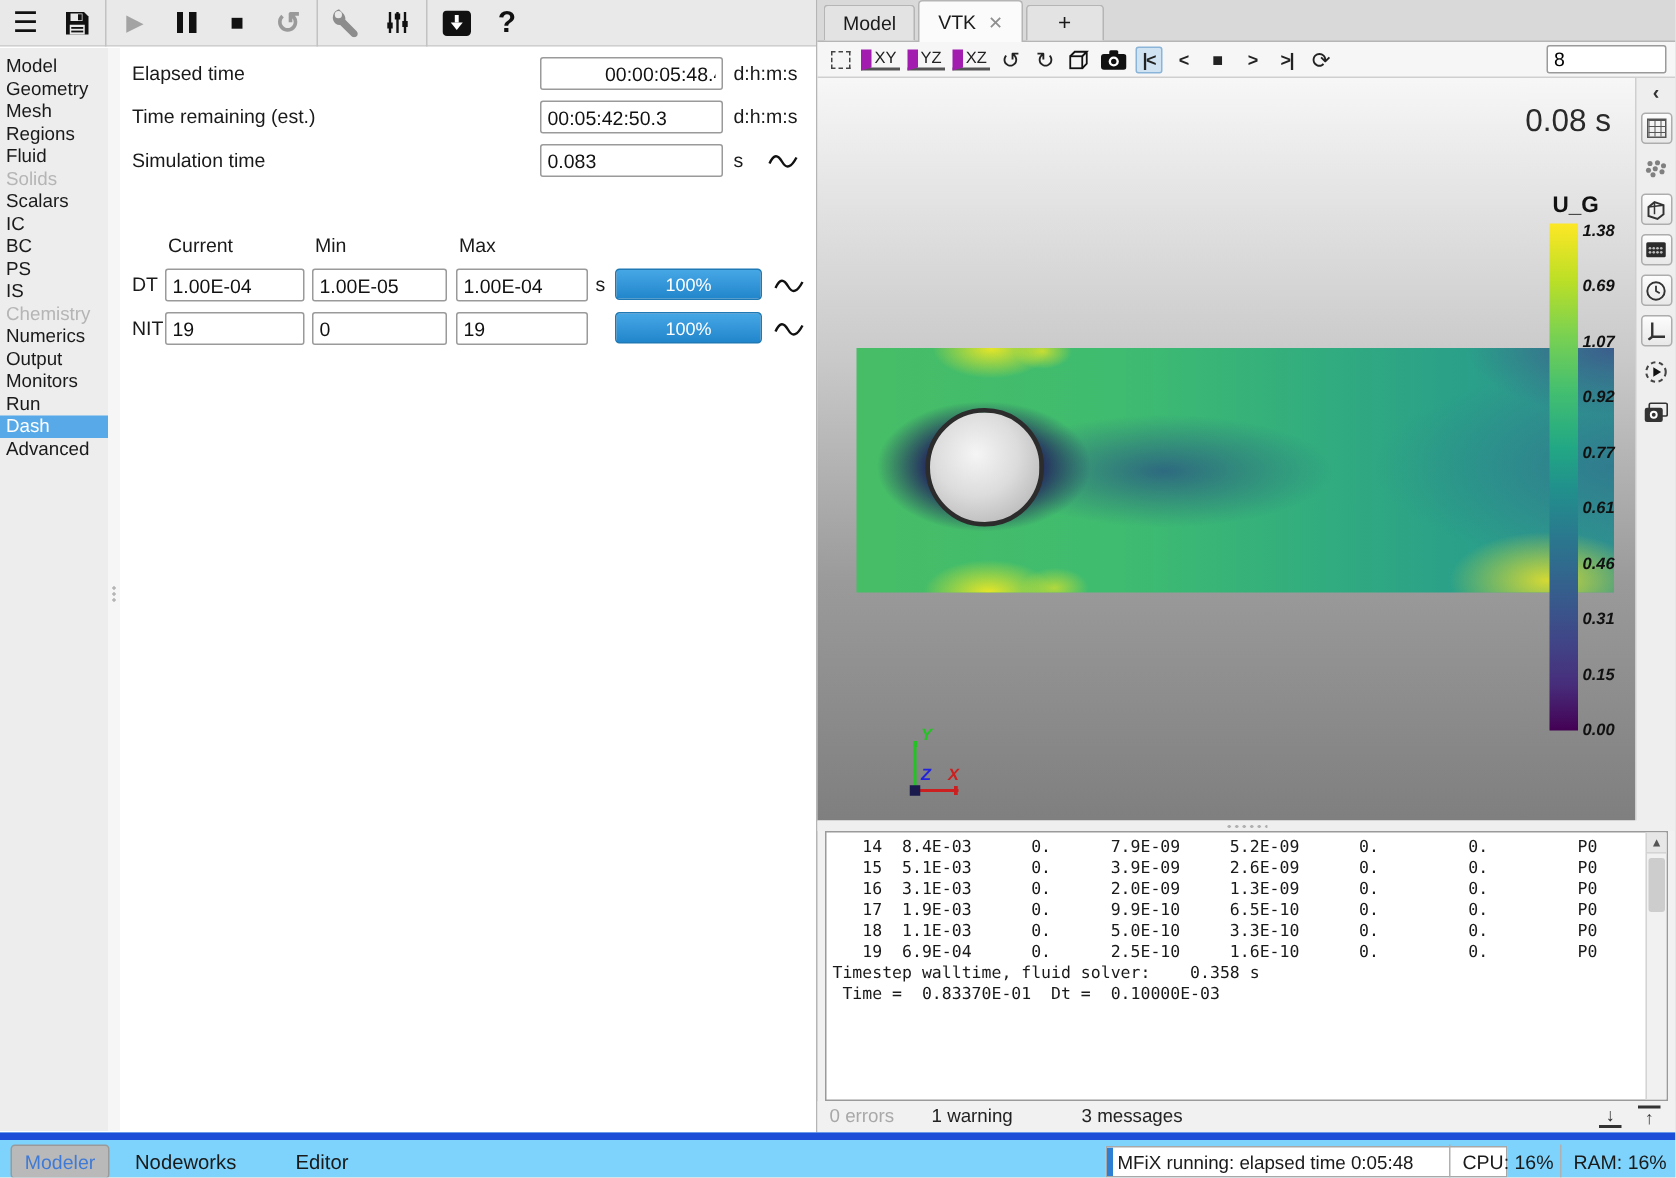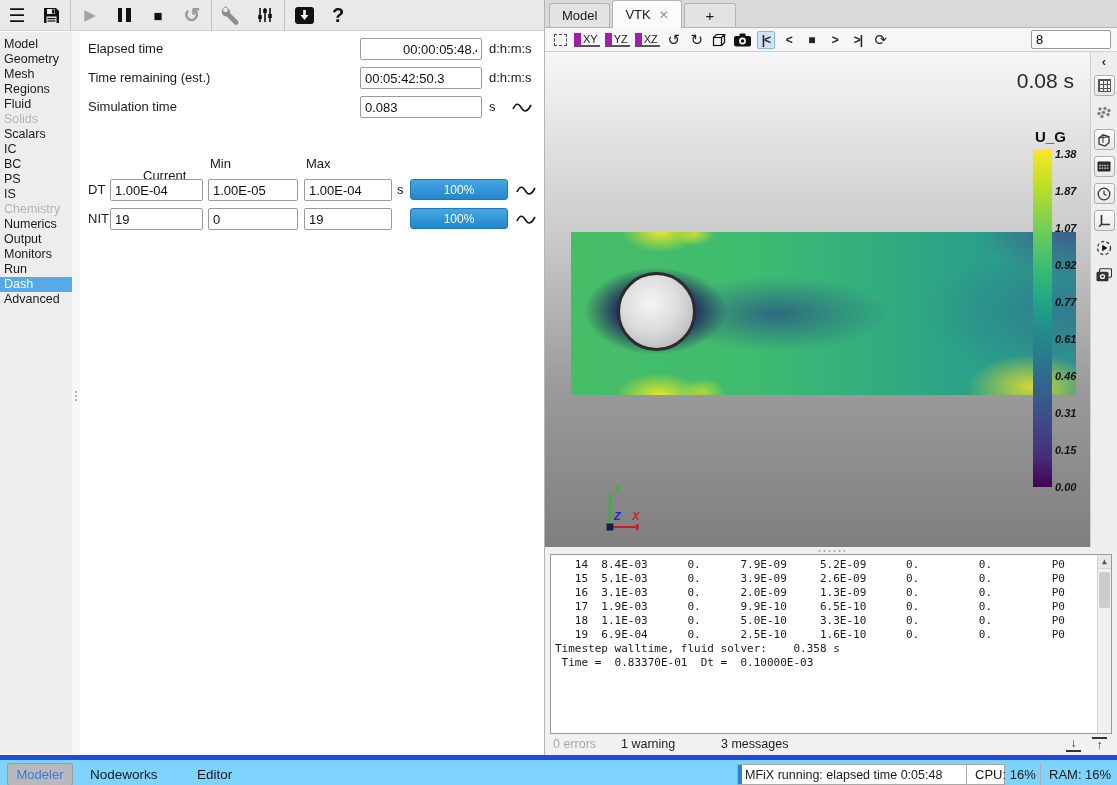--- a/index.html
+++ b/index.html
@@ -250,21 +250,21 @@
 
         <div class="fld-label" style="top:64px;">Simulation time</div>
         <input class="txt-input" style="left: 280px; top: 64px; width: 122px;" value="0.083">
         <div class="unit" style="left:409px;top:64px;">s</div>
         <div class="squig" style="left:432px;top:64px;">
           <svg width="20" height="12" viewBox="0 0 20 12">
               <path d="M1 8 C4 1.5 6.5 2 9.5 7 S15.5 10.5 19 4" fill="none" stroke="#111" stroke-width="1.6"></path>
             </svg>
         </div>
 
-        <div class="hdr" style="left:32px;top:136px;margin-left:31px;">Current</div>
+        <div class="hdr" style="left:32px;top:124px;">Current</div>
         <div class="hdr" style="left:130px;top:124px;">Min</div>
         <div class="hdr" style="left:226px;top:124px;">Max</div>
 
         <div class="fld-label" style="top:147px;">DT</div>
         <input class="txt-input" style="left: 30px; top: 147px; width: 93px;" value="1.00E-04">
         <input class="txt-input" style="left: 128px; top: 147px; width: 90px;" value="1.00E-05">
         <input class="txt-input" style="left: 224px; top: 147px; width: 88px;" value="1.00E-04">
         <div class="unit" style="left:317px;top:147px;">s</div>
         <div class="pbar" style="left:330px;top:147px;">100%</div>
         <div class="squig" style="left:436px;top:147px;">
@@ -360,21 +360,21 @@
 
     <div class="vtk-row">
       <div class="viewport">
         <div class="flow-field">
           <div class="cylinder"></div>
         </div>
         <div class="time-label">0.08 s</div>
         <div class="cb-title">U_G</div>
         <div class="colorbar"></div>
         <span class="cb-tick" style="top:96px;">1.38</span>
-        <span class="cb-tick" style="top:133px;">1.87</span>
+        <span class="cb-tick" style="top:133px;">0.69</span>
         <span class="cb-tick" style="top:170px;">1.07</span>
         <span class="cb-tick" style="top:207px;">0.92</span>
         <span class="cb-tick" style="top:244px;">0.77</span>
         <span class="cb-tick" style="top:281px;">0.61</span>
         <span class="cb-tick" style="top:318px;">0.46</span>
         <span class="cb-tick" style="top:355px;">0.31</span>
         <span class="cb-tick" style="top:392px;">0.15</span>
         <span class="cb-tick" style="top:429px;">0.00</span>
         <div class="axes-widget">
           <svg width="52" height="56" viewBox="0 0 52 56">

